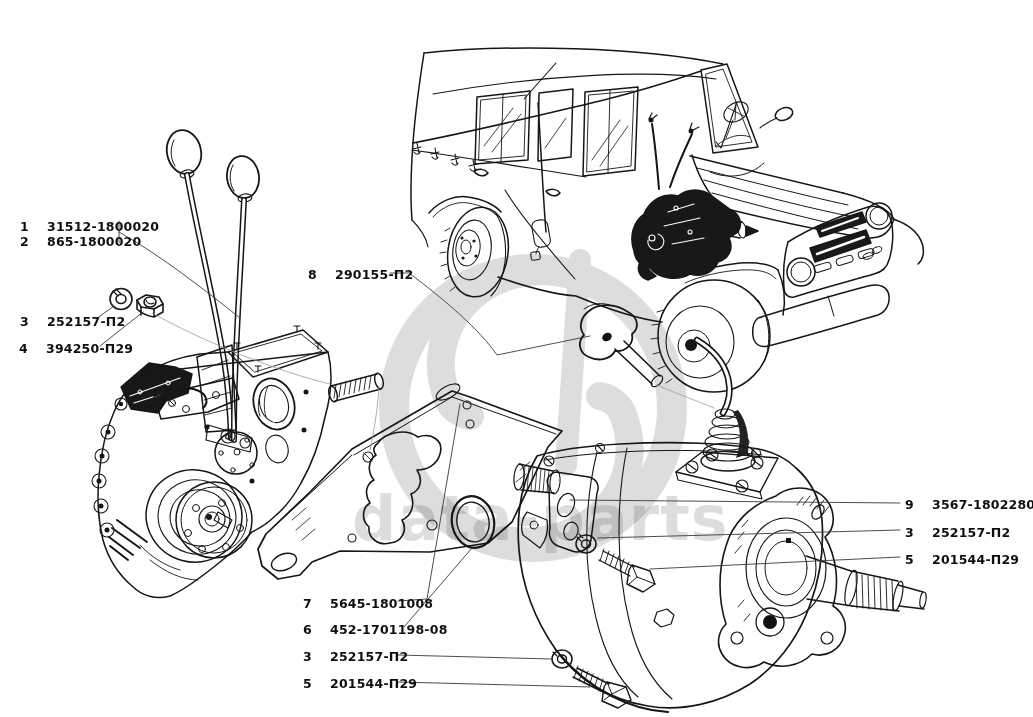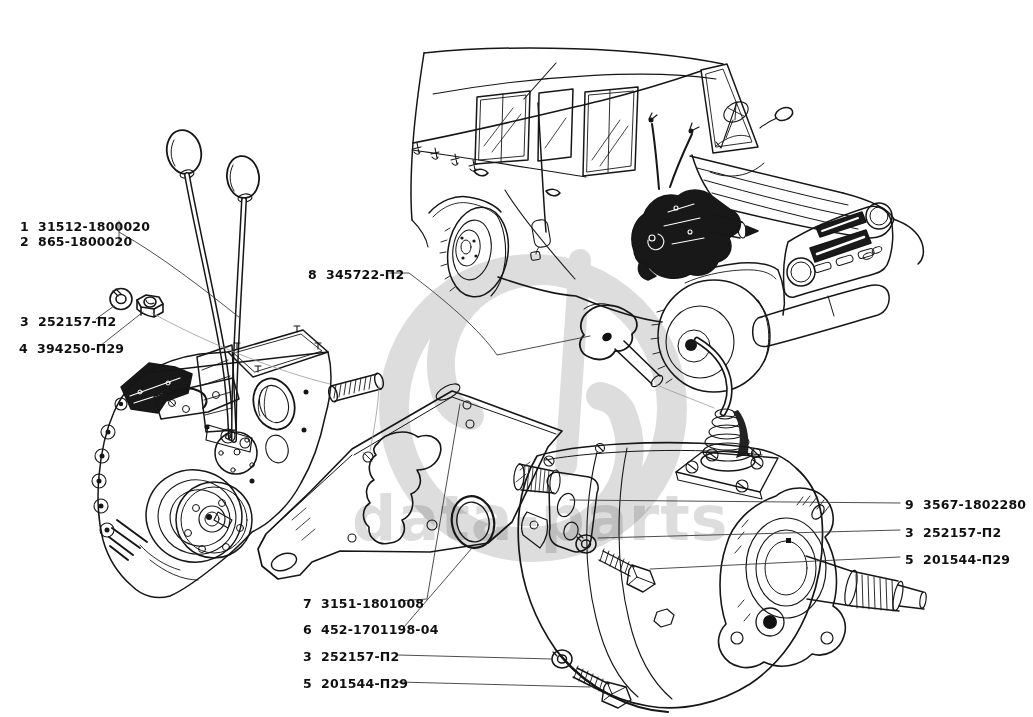--- a/index.html
+++ b/index.html
@@ -3,21 +3,21 @@
 <meta charset="utf-8">
 <style>
   html,body{margin:0;padding:0;background:#fff;}
   #canvas{position:relative;width:1033px;height:717px;background:#fff;overflow:hidden;
           font-family:"DejaVu Sans","Liberation Sans",sans-serif;}
   #art{position:absolute;left:0;top:0;}
   #labels-layer{position:absolute;left:0;top:0;width:100%;height:100%;pointer-events:none;}
   .label{position:absolute;display:flex;align-items:baseline;
          font:bold 12.5px "DejaVu Sans","Liberation Sans",sans-serif;color:#0f0f0f;white-space:nowrap;}
   .label .num{width:18px;flex:none;}
-  .label .part{letter-spacing:0.2px;}
+  .label .part{letter-spacing:0.2px;margin-left:9px;}
   .wmtext{font:bold 62px "DejaVu Sans","Liberation Sans",sans-serif;letter-spacing:1px;}
 </style>
 </head>
 <body>
 
 <div id="canvas">
 
 <svg id="art" width="1033" height="717" viewBox="0 0 1033 717" fill="none" stroke="#161616" stroke-width="1.5" stroke-linecap="round" stroke-linejoin="round">
 
   <g opacity="0.13" stroke="#000">
@@ -441,46 +441,46 @@
     <span class="part">252157-П2</span>
   </div>
 
   <div class="label" style="left: 19px; top: 341px;">
     <span class="num">4</span>
     <span class="part">394250-П29</span>
   </div>
 
   <div class="label" style="left: 308px; top: 267px;">
     <span class="num">8</span>
-    <span class="part">345722-П2</span>
+    <span class="part">290155-П2</span>
   </div>
 
   <div class="label" style="left: 905px; top: 497px;">
     <span class="num">9</span>
     <span class="part">3567-1802280</span>
   </div>
 
   <div class="label" style="left: 905px; top: 525px;">
     <span class="num">3</span>
     <span class="part">252157-П2</span>
   </div>
 
   <div class="label" style="left: 905px; top: 552px;">
     <span class="num">5</span>
     <span class="part">201544-П29</span>
   </div>
 
   <div class="label" style="left: 303px; top: 596px;">
     <span class="num">7</span>
-    <span class="part">3151-1801008</span>
+    <span class="part">5645-1801008</span>
   </div>
 
   <div class="label" style="left: 303px; top: 622px;">
     <span class="num">6</span>
-    <span class="part">452-1701198-04</span>
+    <span class="part">452-1701198-08</span>
   </div>
 
   <div class="label" style="left: 303px; top: 649px;">
     <span class="num">3</span>
     <span class="part">252157-П2</span>
   </div>
 
   <div class="label" style="left: 303px; top: 676px;">
     <span class="num">5</span>
     <span class="part">201544-П29</span>

